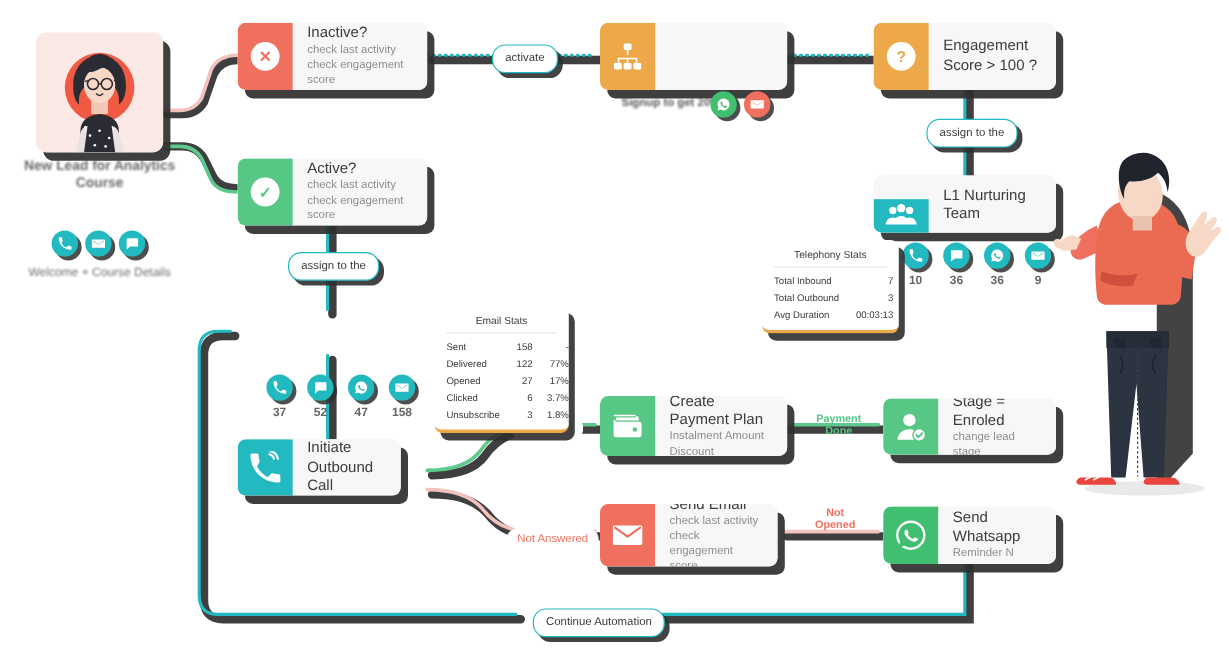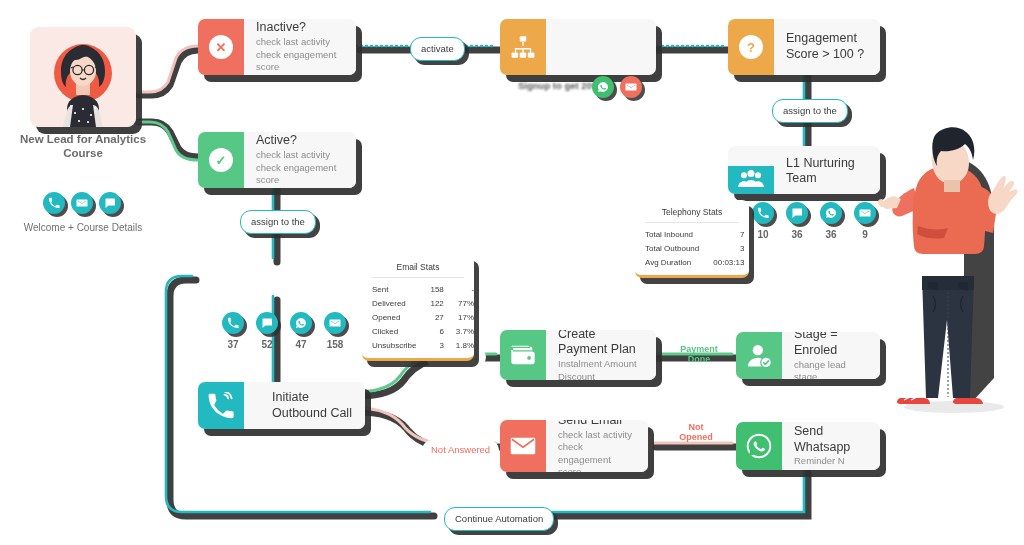--- a/index.html
+++ b/index.html
@@ -388,21 +388,21 @@
     <span class="chip-col">
       <span class="chip">
         <svg viewBox="0 0 24 24">
             <path d="M2 5h20a1 1 0 011 1v12a1 1 0 01-1 1H2a1 1 0 01-1-1V6a1 1 0 011-1zm10 8L3 7v1l9 6 9-6V7z"></path>
           </svg>
       </span>
       <span class="chip-num">158</span>
     </span>
   </div>
 
-  <div class="node center" style="left:198px; top:382px; width:167px; height:47px;gap:16px;">
+  <div class="node center" style="left:198px; top:366px; width:136px; height:47px;">
     <div class="accent c-teal">
       <svg class="ico-svg big" viewBox="0 0 24 24">
         <path d="M6.2 11c1.7 3.3 4.3 5.9 7.6 7.6l2.5-2.5c.3-.3.8-.4 1.2-.3 1.3.4 2.7.7 4.1.7.7 0 1.2.6 1.2 1.2v3.5c0 .7-.6 1.2-1.2 1.2C10.2 22.4 1.4 13.6 1.4 2.8c0-.6.5-1.2 1.2-1.2h3.5c.7 0 1.2.6 1.2 1.2 0 1.4.2 2.8.7 4.1.1.4 0 .9-.3 1.2z"></path>
         <path d="M15 2.2c1.6.3 2.9 1.6 3.2 3.2M15.6 0c2.8.5 5 2.7 5.5 5.5" stroke="#fff" stroke-width="1.5" fill="none" stroke-linecap="round"></path>
       </svg>
     </div>
     <div class="body">
       <div class="ttl">Initiate Outbound Call</div>
     </div>
   </div>

